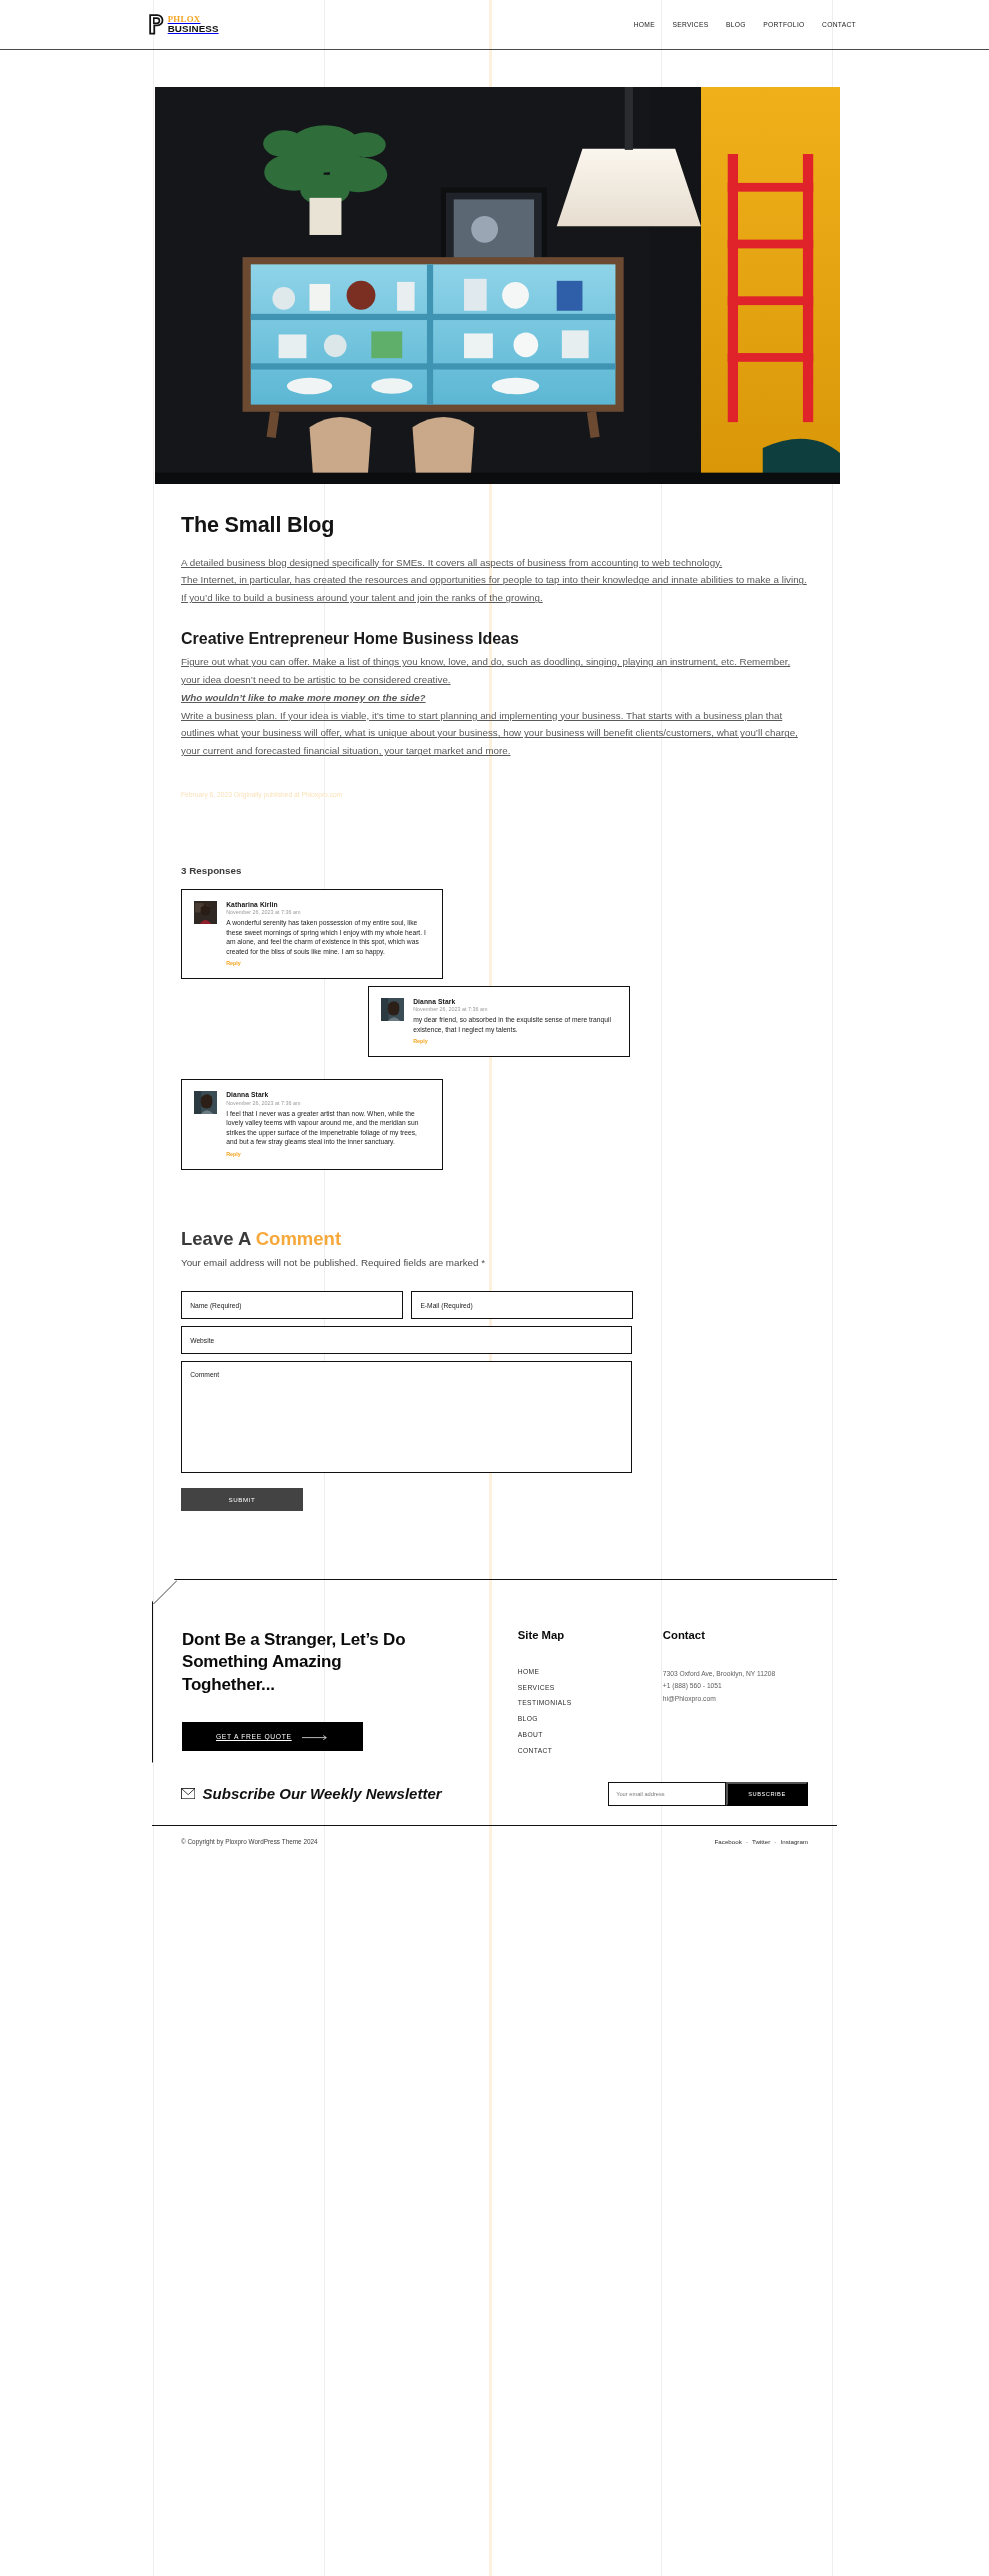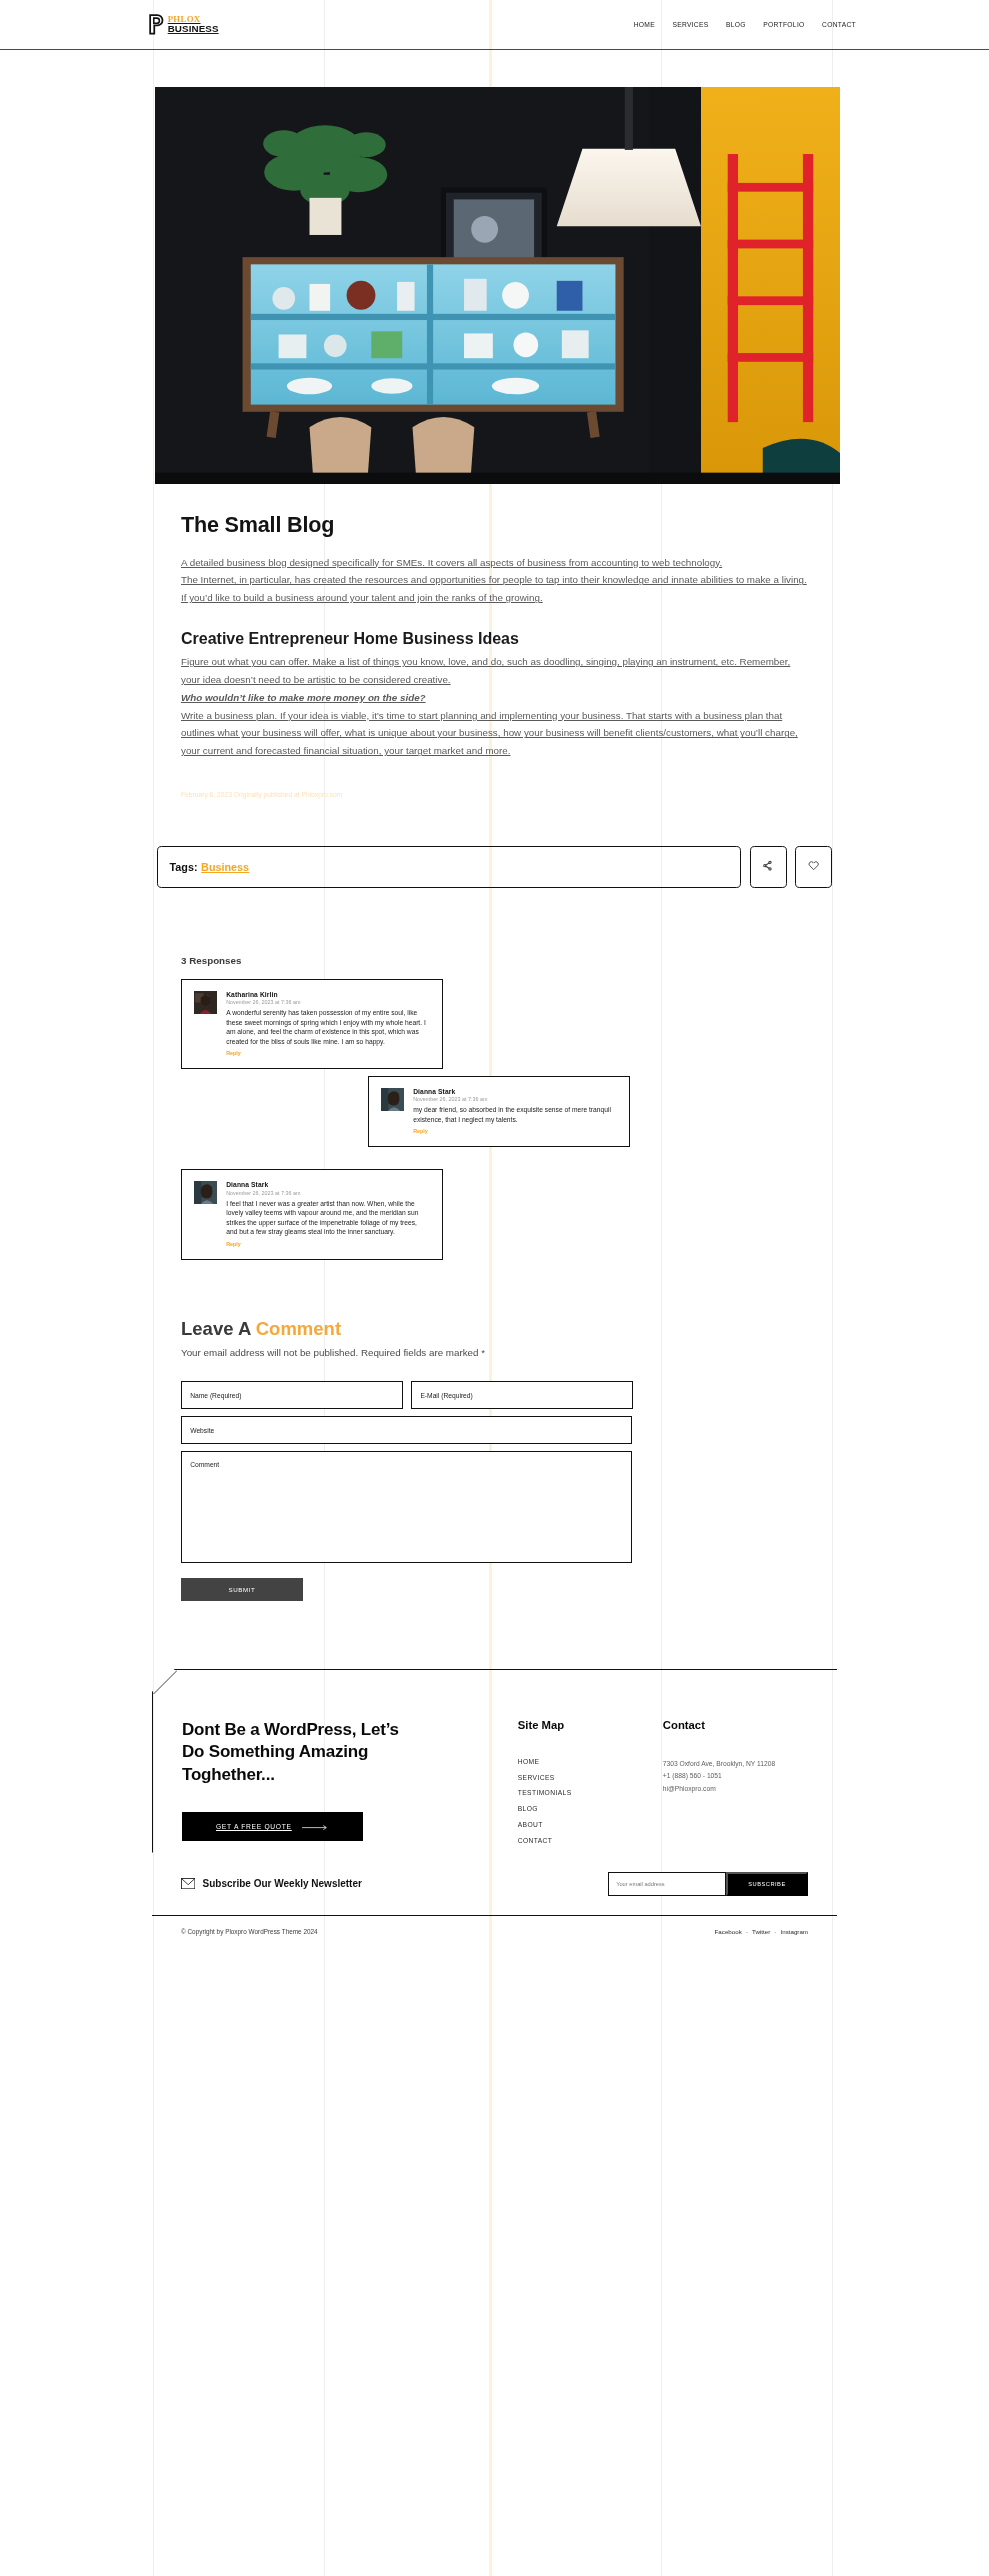--- a/index.html
+++ b/index.html
@@ -178,21 +178,21 @@
     text-decoration: none; margin-bottom: 8.8px;
   }
   .f-line { font-size: 6.7px; color: #5d5d5d; line-height: 1.85; }
 
   .newsletter {
     width: 685px; margin: 0 auto; padding: 0 29px;
     height: 62px; display: flex; align-items: center;
   }
   .nl-left { display: flex; align-items: center; gap: 7.2px; }
   .nl-icon { width: 14.4px; height: 11.3px; }
-  .nl-text { font-size: 10px; font-weight: 800; color: #111; }
+  .nl-text { font-size: 15px; font-weight: 800; color: #111; font-style: italic; }
   .nl-right { margin-left: auto; display: flex; }
   .nl-input {
     width: 118px; height: 24px; border: 0.8px solid #111; background: #fff;
     display: flex; align-items: center; padding: 0 7.2px;
     font-size: 5.7px; color: #7a7a7a;
   }
   .nl-btn {
     width: 82px; height: 24px; background: #000; color: #fff;
     display: flex; align-items: center; justify-content: center;
     font-size: 5.7px; letter-spacing: 0.5px;
@@ -335,44 +335,20 @@
     <h2>Creative Entrepreneur Home Business Ideas</h2>
     <p>Figure out what you can offer. Make a list of things you know, love, and do, such as doodling, singing, playing an instrument, etc. Remember, your idea doesn’t need to be artistic to be considered creative.</p>
 
     <p class="pullquote">Who wouldn’t like to make more money on the side?</p>
 
     <p>Write a business plan. If your idea is viable, it’s time to start planning and implementing your business. That starts with a business plan that outlines what your business will offer, what is unique about your business, how your business will benefit clients/customers, what you’ll charge, your current and forecasted financial situation, your target market and more.</p>
 
     <div class="meta-line">February 6, 2023 Originally published at Phloxpro.com</div>
   </article>
 
-  <div class="tags-row">
-    <div class="tags-box">
-      <span>Tags:</span>
-      <a href="#">Business</a>
-    </div>
-    <button class="icon-btn">
-      <span>
-        <svg viewBox="0 0 24 24" fill="none" stroke="#333" stroke-width="2.2" stroke-linecap="round" stroke-linejoin="round">
-          <circle cx="17" cy="5" r="2.4"></circle>
-            <circle cx="6" cy="12" r="2.4"></circle>
-            <circle cx="17" cy="19" r="2.4"></circle>
-          <line x1="8.2" y1="10.8" x2="14.9" y2="6.4"></line>
-            <line x1="8.2" y1="13.2" x2="14.9" y2="17.6"></line>
-        </svg>
-      </span>
-    </button>
-    <button class="icon-btn">
-      <span>
-        <svg viewBox="0 0 24 24" fill="none" stroke="#333" stroke-width="1.8">
-          <path d="M12 20.5 L3.6 12.1 a4.9 4.9 0 0 1 7-6.9 l1.4 1.4 1.4-1.4 a4.9 4.9 0 0 1 7 6.9 Z"></path>
-        </svg>
-      </span>
-    </button>
-  </div>
 
   <section class="comments">
     <div class="resp-count">3 Responses</div>
 
     <div class="comment lvl0">
       <div class="avatar">
         <svg viewBox="0 0 44 44">
             <rect width="44" height="44" fill="#2e2722"></rect>
             <rect x="2" y="4" width="16" height="18" fill="#4a3d33"></rect>
             <circle cx="22" cy="17" r="9" fill="#e7b98f"></circle>
@@ -437,21 +413,21 @@
     <div class="field area">Comment</div>
     <button class="submit-btn">SUBMIT</button>
   </section>
 
   <section class="footer-panel">
     <svg class="footer-corner" viewBox="0 0 46 46">
       <path d="M46 1 L1 46" fill="none" stroke="#111" stroke-width="1.5"></path>
     </svg>
 
     <div class="f-col-cta">
-      <div class="f-cta-title">Dont Be a WordPress, Let’s Do Something Amazing Toghether...</div>
+      <div class="f-cta-title">Dont Be a Stranger, Let’s Do Something Amazing Toghether...</div>
       <a class="quote-btn" href="#">
         <span>GET A FREE QUOTE</span>
         <span class="arrow">
           <svg viewBox="0 0 52 10">
               <line x1="0" y1="5" x2="46" y2="5" stroke="#fff" stroke-width="1.4"></line>
               <polyline points="41,1 47,5 41,9" fill="none" stroke="#fff" stroke-width="1.4"></polyline>
             </svg>
         </span>
       </a>
     </div>

